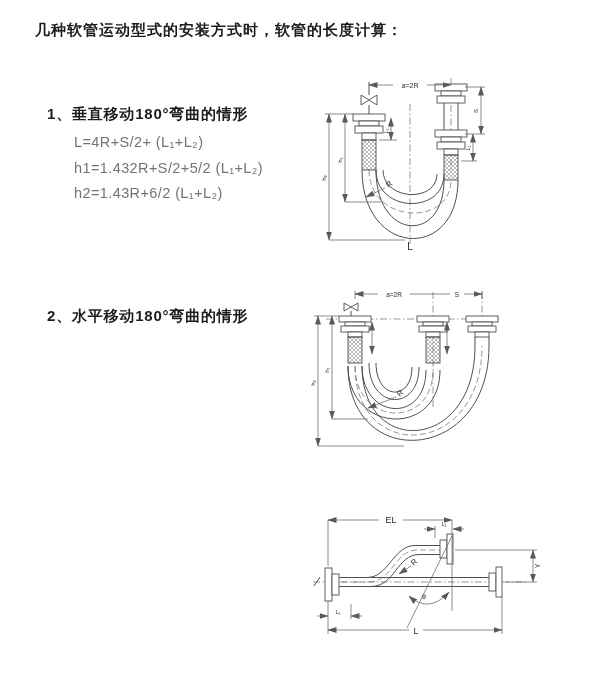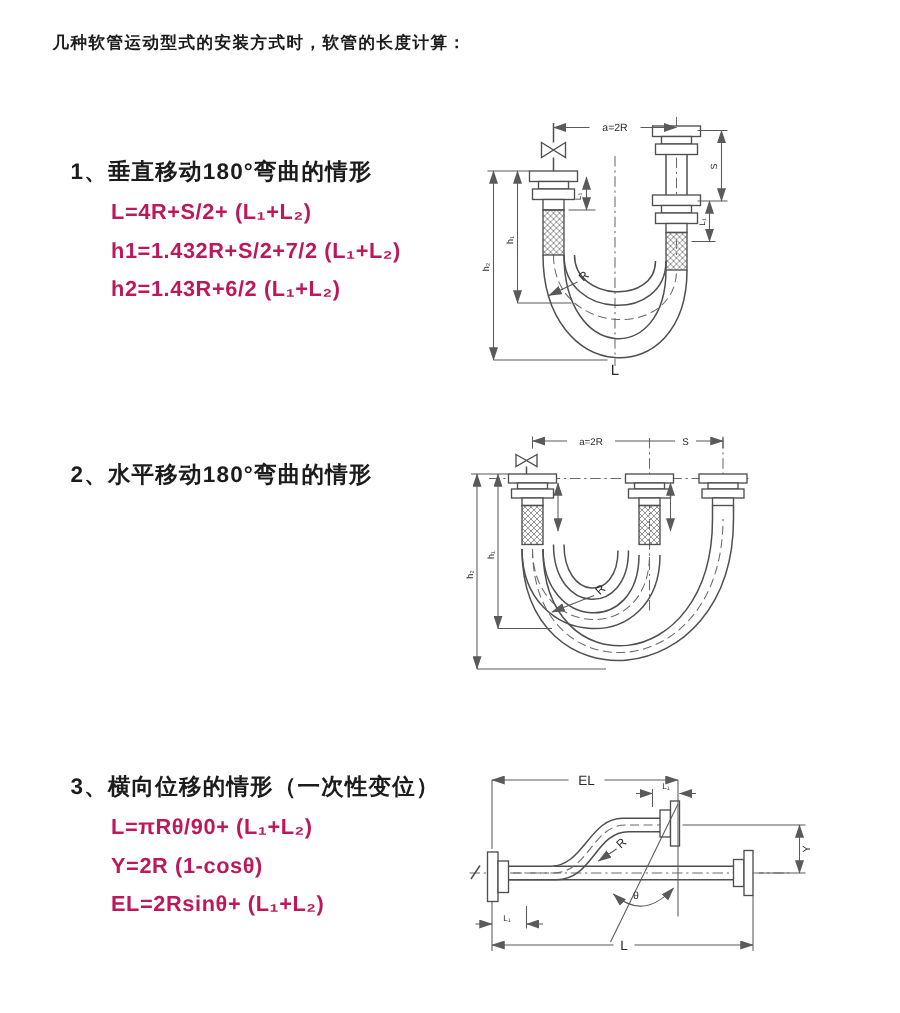--- a/index.html
+++ b/index.html
@@ -1,55 +1,49 @@
 <!DOCTYPE html>
 <html><head>
 <meta charset="utf-8">
 <style>
   html,body{margin:0;padding:0;background:#fff;}
   .page{position:relative;width:600px;height:675px;background:#ffffff;overflow:hidden;
         font-family:"Liberation Sans","DejaVu Sans",sans-serif;color:#1c1c1c;}
-  .doc-title{position:absolute;top:21px;left:35px;font-size:11px;font-weight:700;
+  .doc-title{position:absolute;top:21px;left:35px;font-size:15px;font-weight:700;
              letter-spacing:1px;margin:0;}
   .section{position:absolute;left:0;width:306px;}
   .sec-heading{margin:0 0 10px 47px;font-size:15px;font-weight:700;letter-spacing:.8px;color:#1c1c1c;}
-  .formula{margin:0 0 9.5px 74px;font-size:14.5px;letter-spacing:.4px;color:#be185d;line-height:16px;font-weight:bold;}
+  .formula{margin:0 0 9.5px 74px;font-size:14.5px;letter-spacing:.4px;color:#737373;line-height:16px;}
   .diag{position:absolute;}
   svg text{font-family:"Liberation Sans","DejaVu Sans",sans-serif;fill:#2a2a2a;}
   .obj{stroke:#4f4f4f;stroke-width:1;fill:none;}
   .objf{stroke:#4f4f4f;stroke-width:0.9;fill:#ffffff;}
   .dim{stroke:#5a5a5a;stroke-width:0.7;fill:none;}
   .chain{stroke:#6a6a6a;stroke-width:0.7;fill:none;stroke-dasharray:7 2.5 1.5 2.5;}
   .dasharc{stroke:#6a6a6a;stroke-width:0.7;fill:none;stroke-dasharray:6 3;}
   .braid{stroke:#4f4f4f;stroke-width:0.9;}
 </style>
 </head>
 <body>
 
 <div class="page">
 
   <h2 class="doc-title">几种软管运动型式的安装方式时，软管的长度计算：</h2>
 
   <div class="section" style="top:105px">
     <h3 class="sec-heading">1、垂直移动180°弯曲的情形</h3>
     <p class="formula">L=4R+S/2+ (L₁+L₂)</p>
-    <p class="formula">h1=1.432R+S/2+7/2 (L₁+L₂)</p>
+    <p class="formula">h1=1.432R+S/2+5/2 (L₁+L₂)</p>
     <p class="formula">h2=1.43R+6/2 (L₁+L₂)</p>
   </div>
 
   <div class="section" style="top:307px">
     <h3 class="sec-heading">2、水平移动180°弯曲的情形</h3>
   </div>
 
-  <div class="section" style="top:515px">
-    <h3 class="sec-heading">3、横向位移的情形（一次性变位）</h3>
-    <p class="formula">L=πRθ/90+ (L₁+L₂)</p>
-    <p class="formula">Y=2R (1-cosθ)</p>
-    <p class="formula">EL=2Rsinθ+ (L₁+L₂)</p>
-  </div>
 
   <svg class="diag" style="left:313px;top:74px" width="185" height="180" viewBox="0 0 185 180">
     <defs>
       <marker id="m1" viewBox="0 0 9 6" refX="8.5" refY="3" markerWidth="9" markerHeight="6" markerUnits="userSpaceOnUse" orient="auto-start-reverse">
         <path d="M0,0 L9,3 L0,6 Z" fill="#5a5a5a"></path>
       </marker>
       <pattern id="ht1" width="4" height="4" patternUnits="userSpaceOnUse">
         <path d="M0,4 L4,0 M0,0 L4,4" stroke="#8a8a8a" stroke-width="0.6"></path>
       </pattern>
     </defs>

